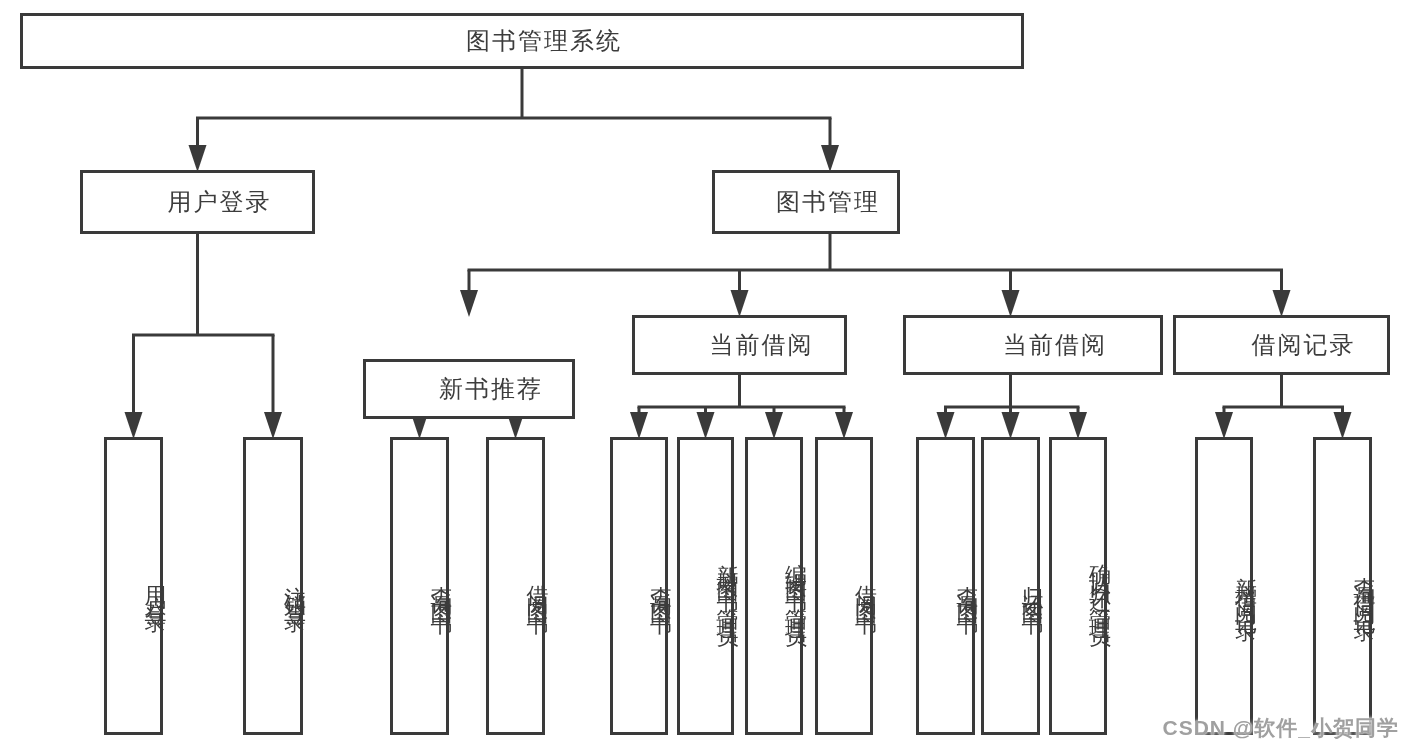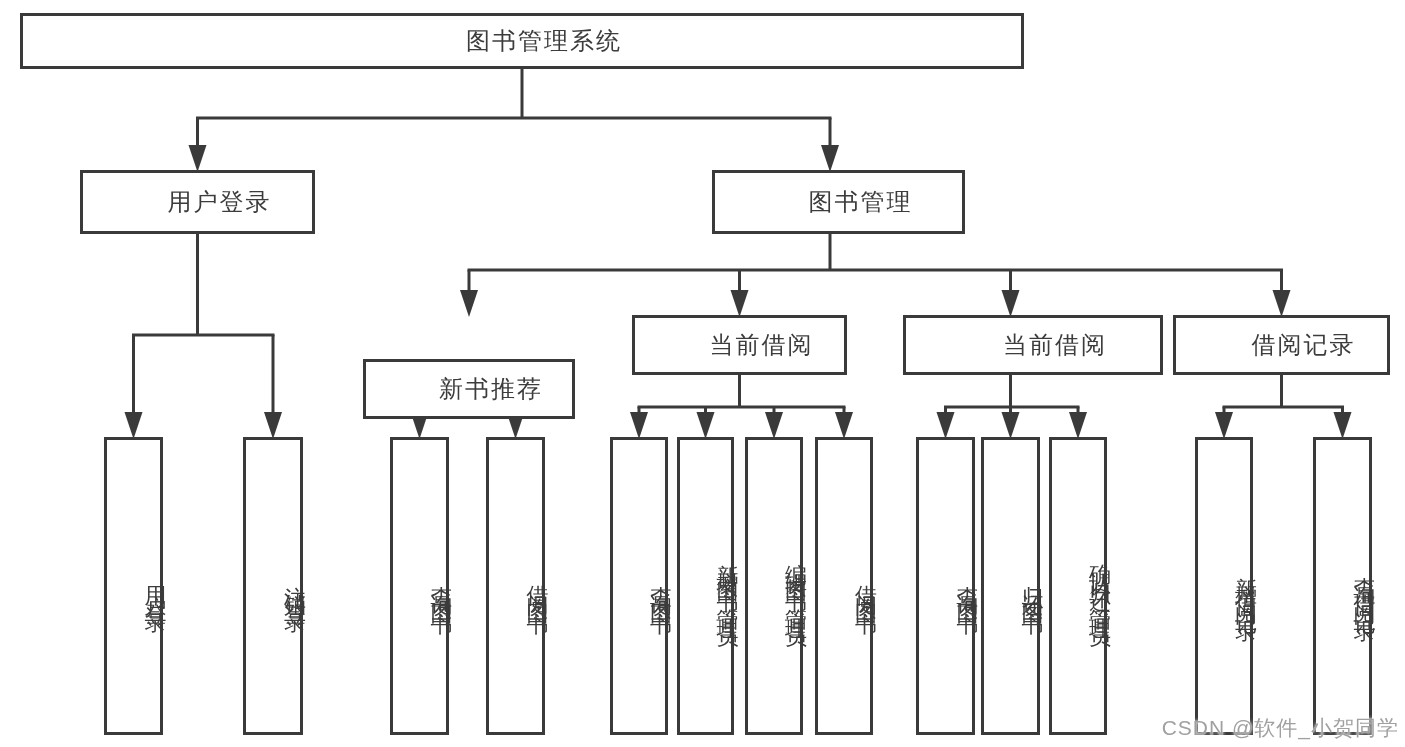--- a/index.html
+++ b/index.html
@@ -48,20 +48,21 @@
   }
   .watermark {
     position: absolute;
     top: 714px;
     right: 6px;
     font-size: 21px;
     letter-spacing: 1px;
     color: #a0a0a0;
     text-shadow: 0 0 2px #ffffff, 0 0 4px #ffffff;
     white-space: nowrap;
+    font-weight: bold;
   }
 </style>
 </head>
 <body>
 
 <div class="canvas">
   <svg id="connectors" width="1405" height="747">
       <line x1="522" y1="69" x2="522" y2="118" stroke="#3a3a3a" stroke-width="3"></line>
       <line x1="196" y1="118" x2="831.5" y2="118" stroke="#3a3a3a" stroke-width="3"></line>
       <line x1="197.5" y1="118" x2="197.5" y2="162" stroke="#3a3a3a" stroke-width="3"></line>
@@ -115,21 +116,21 @@
       <line x1="1342.5" y1="407" x2="1342.5" y2="429" stroke="#3a3a3a" stroke-width="3"></line>
       <polygon points="1342.5,439 1333.5,412 1351.5,412" fill="#3a3a3a"></polygon>
     </svg>
   <div id="nodes">
       <div class="node h" style="left: 20px; top: 13px; width: 1004px; height: 56px;">
         <span class="lbl">图书管理系统</span>
       </div>
       <div class="node h" style="left: 80px; top: 170px; width: 235px; height: 64px;">
         <span class="lbl">用户登录</span>
       </div>
-      <div class="node h" style="left: 712px; top: 170px; width: 253px; height: 64px;">
+      <div class="node h" style="left: 712px; top: 170px; width: 188px; height: 64px;">
         <span class="lbl">图书管理</span>
       </div>
       <div class="node h" style="left: 363px; top: 315px; width: 212px; height: 60px; margin-top: 44px;">
         <span class="lbl">新书推荐</span>
       </div>
       <div class="node h" style="left: 632px; top: 315px; width: 215px; height: 60px;">
         <span class="lbl">当前借阅</span>
       </div>
       <div class="node h" style="left: 903px; top: 315px; width: 260px; height: 60px;">
         <span class="lbl">当前借阅</span>

